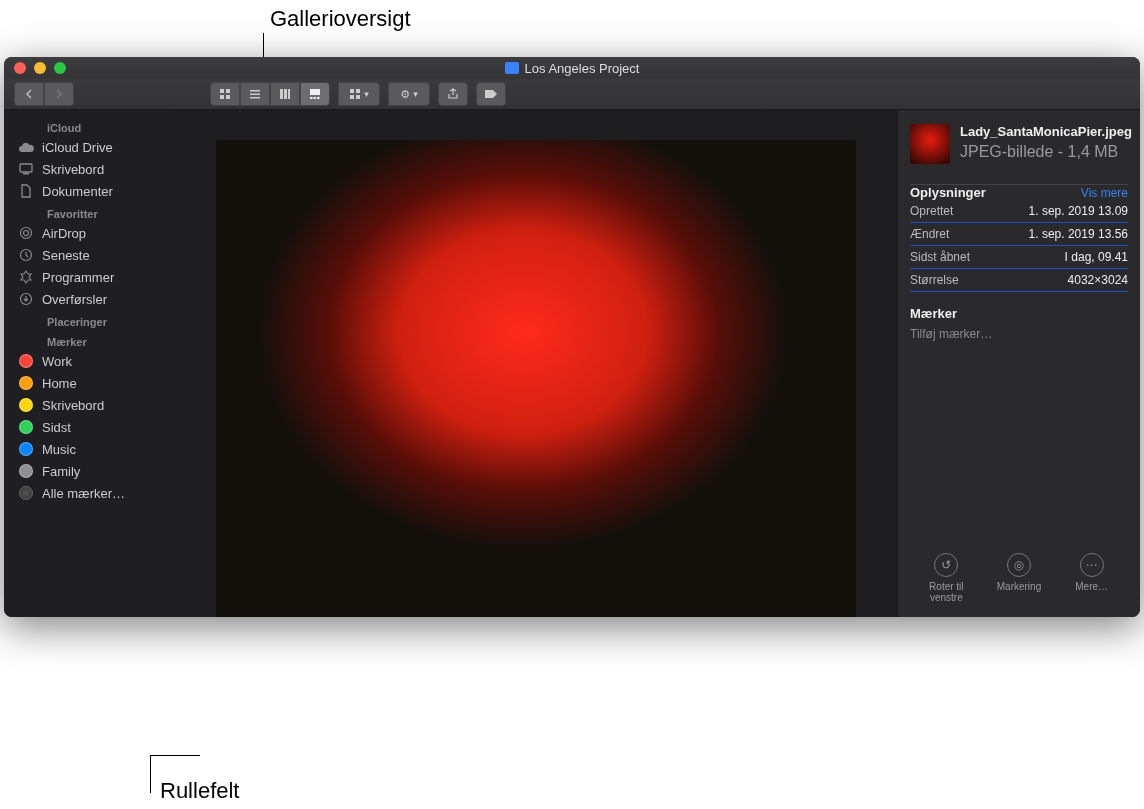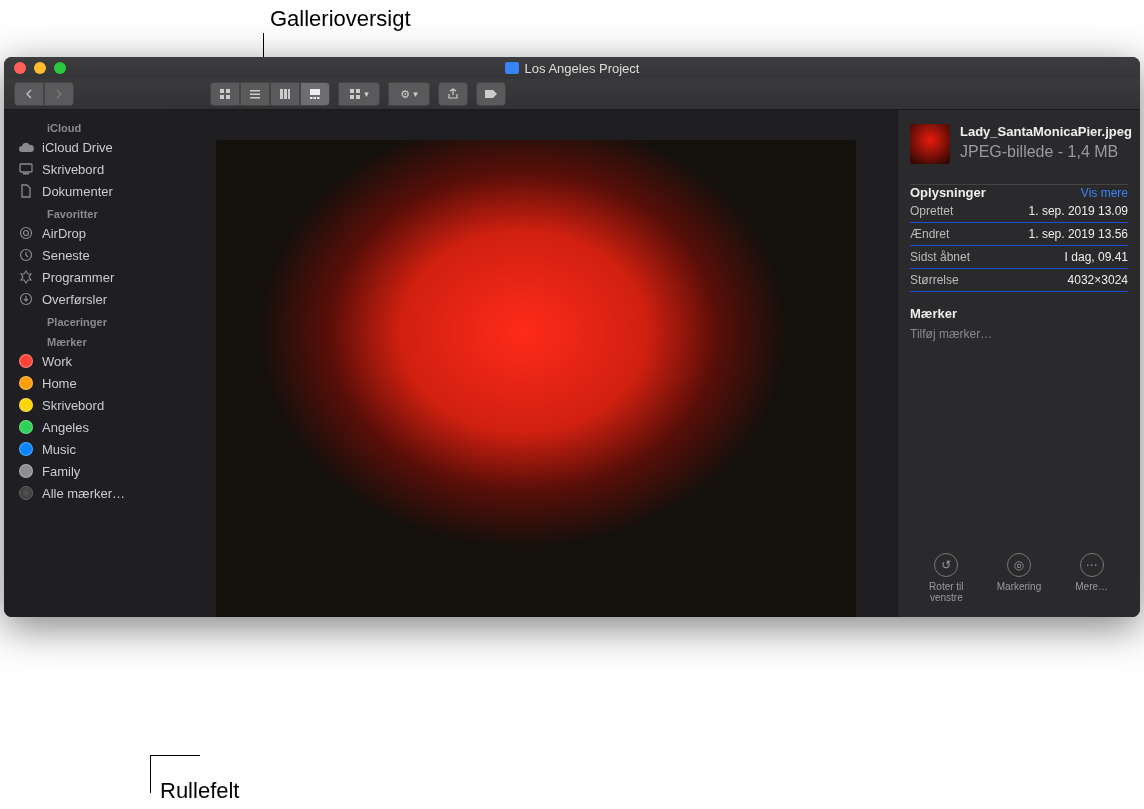--- a/index.html
+++ b/index.html
@@ -231,21 +231,21 @@
           <div class="sb-item">
             <span class="sb-ico">
               <span class="tag-dot" style="background: rgb(255, 214, 10);"></span>
             </span>
             <span>Skrivebord</span>
           </div>
           <div class="sb-item">
             <span class="sb-ico">
               <span class="tag-dot" style="background: rgb(48, 209, 88);"></span>
             </span>
-            <span>Angeles</span>
+            <span>Sidst</span>
           </div>
           <div class="sb-item">
             <span class="sb-ico">
               <span class="tag-dot" style="background: rgb(10, 132, 255);"></span>
             </span>
             <span>Music</span>
           </div>
           <div class="sb-item">
             <span class="sb-ico">
               <span class="tag-dot" style="background: rgb(142, 142, 147);"></span>

